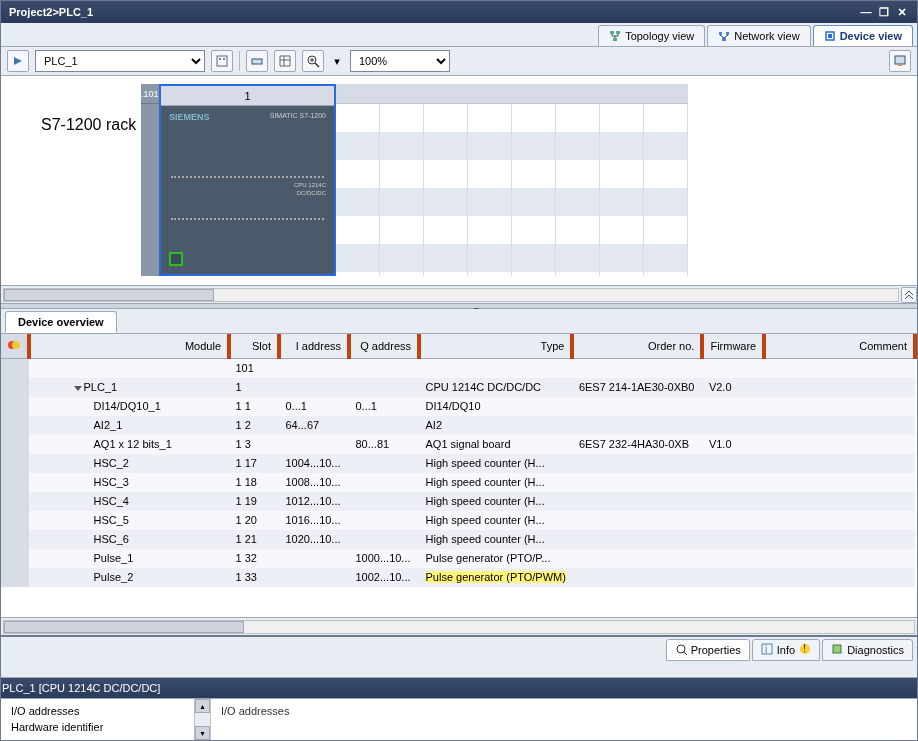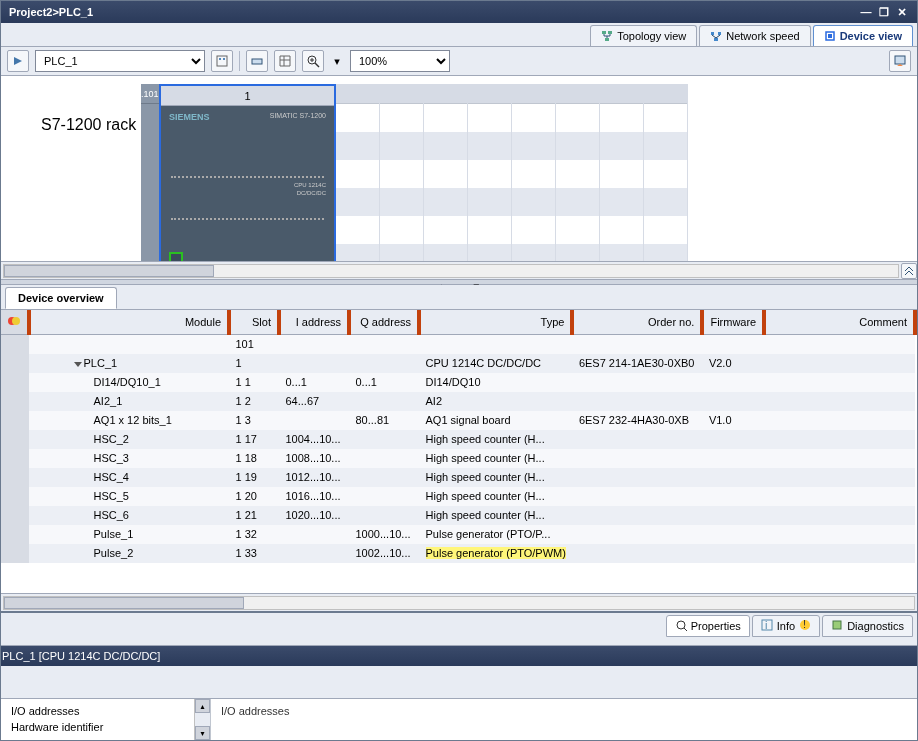--- a/index.html
+++ b/index.html
@@ -52,24 +52,24 @@
 .grid tbody tr:nth-child(even) { background: #eceff5; }
 .grid tbody tr:nth-child(odd) { background: #f7f8fb; }
 .row-handle { width: 18px; background: #d8dce4 !important; border-right: 1px solid #b0b8c8; }
 .indent-1 { padding-left: 24px !important; }
 .indent-2 { padding-left: 44px !important; }
 .indent-3 { padding-left: 64px !important; }
 .hl-yellow { background: #fff67a; }
 .bottom-panel { border-top: 2px solid #6b7a8f; background: #e8ecf3; display: flex; flex-direction: column; }
 .bottom-title { background: linear-gradient(to bottom, #3b4b6b, #2a3a5a); color: #fff; padding: 3px 1px; display: flex; justify-content: space-between; align-items: center; height: 20px; }
 .bottom-title-txt { font-weight: normal; }
-.bottom-tabs { display: flex; justify-content: flex-end; background: #e8ecf3; padding: 2px 4px 8px 4px; gap: 2px; border-bottom: 1px solid #a0a8b8; }
+.bottom-tabs { display: flex; justify-content: flex-end; background: #e8ecf3; padding: 2px 4px 16px 4px; gap: 2px; border-bottom: 1px solid #a0a8b8; }
 .btab { padding: 3px 8px; background: #f0f3f8; border: 1px solid #a0a8b8; border-radius: 3px 3px 0 0; cursor: pointer; display: flex; align-items: center; gap: 4px; }
 .btab.active { background: #fff; }
-.bottom-inner { display: flex; background: #fff; height: 42px; border-top: 1px solid #a0a8b8; margin-top: 32px; }
+.bottom-inner { display: flex; background: #fff; height: 42px; border-top: 1px solid #a0a8b8; }
 .gen-tabs { display: flex; background: #e8ecf3; padding: 2px 4px 0 4px; }
 .gen-tab { padding: 4px 12px; background: #fff; border: 1px solid #a0a8b8; border-bottom-color: #fff; border-radius: 3px 3px 0 0; font-weight: bold; }
 .nav-tree { width: 210px; border-right: 1px solid #c0c6d0; padding: 4px 6px; overflow: hidden; position: relative; }
 .nav-item { padding: 2px 4px; }
 .nav-scroll { position: absolute; right: 0; top: 0; bottom: 0; width: 16px; background: #e8ecf3; border-left: 1px solid #c0c0c0; display: flex; flex-direction: column; }
 .nav-scroll-btn { height: 14px; background: #d0d4dc; border: 1px solid #a0a8b8; display: flex; align-items: center; justify-content: center; font-size: 8px; cursor: pointer; }
 .content-area { flex: 1; padding: 6px 10px; }
 .field-label { color: #333; }
 .expand-arrow { display: inline-block; width: 0; height: 0; border-top: 4px solid transparent; border-bottom: 4px solid transparent; border-left: 5px solid #555; margin-right: 2px; vertical-align: middle; }
 .expand-arrow.down { border-left: 4px solid transparent; border-right: 4px solid transparent; border-top: 5px solid #555; border-bottom: none; }
@@ -97,21 +97,21 @@
     <span>Topology view</span>
   </div>
   <div class="view-tab">
     <span class="vt-icon"><svg viewBox="0 0 12 12">
           <rect x="1" y="2" width="3" height="3" fill="#48c"></rect>
           <rect x="8" y="2" width="3" height="3" fill="#48c"></rect>
           <rect x="4" y="8" width="4" height="3" fill="#48c"></rect>
           <line x1="2" y1="5" x2="6" y2="8" stroke="#246"></line>
           <line x1="10" y1="5" x2="6" y2="8" stroke="#246"></line>
         </svg></span>
-    <span>Network speed</span>
+    <span>Network view</span>
   </div>
   <div class="view-tab active">
     <span class="vt-icon"><svg viewBox="0 0 12 12">
           <rect x="2" y="2" width="8" height="8" fill="none" stroke="#2a6adf" stroke-width="1.5"></rect>
           <rect x="4" y="4" width="4" height="4" fill="#2a6adf"></rect>
         </svg></span>
     <span>Device view</span>
   </div>
 </div>
 

